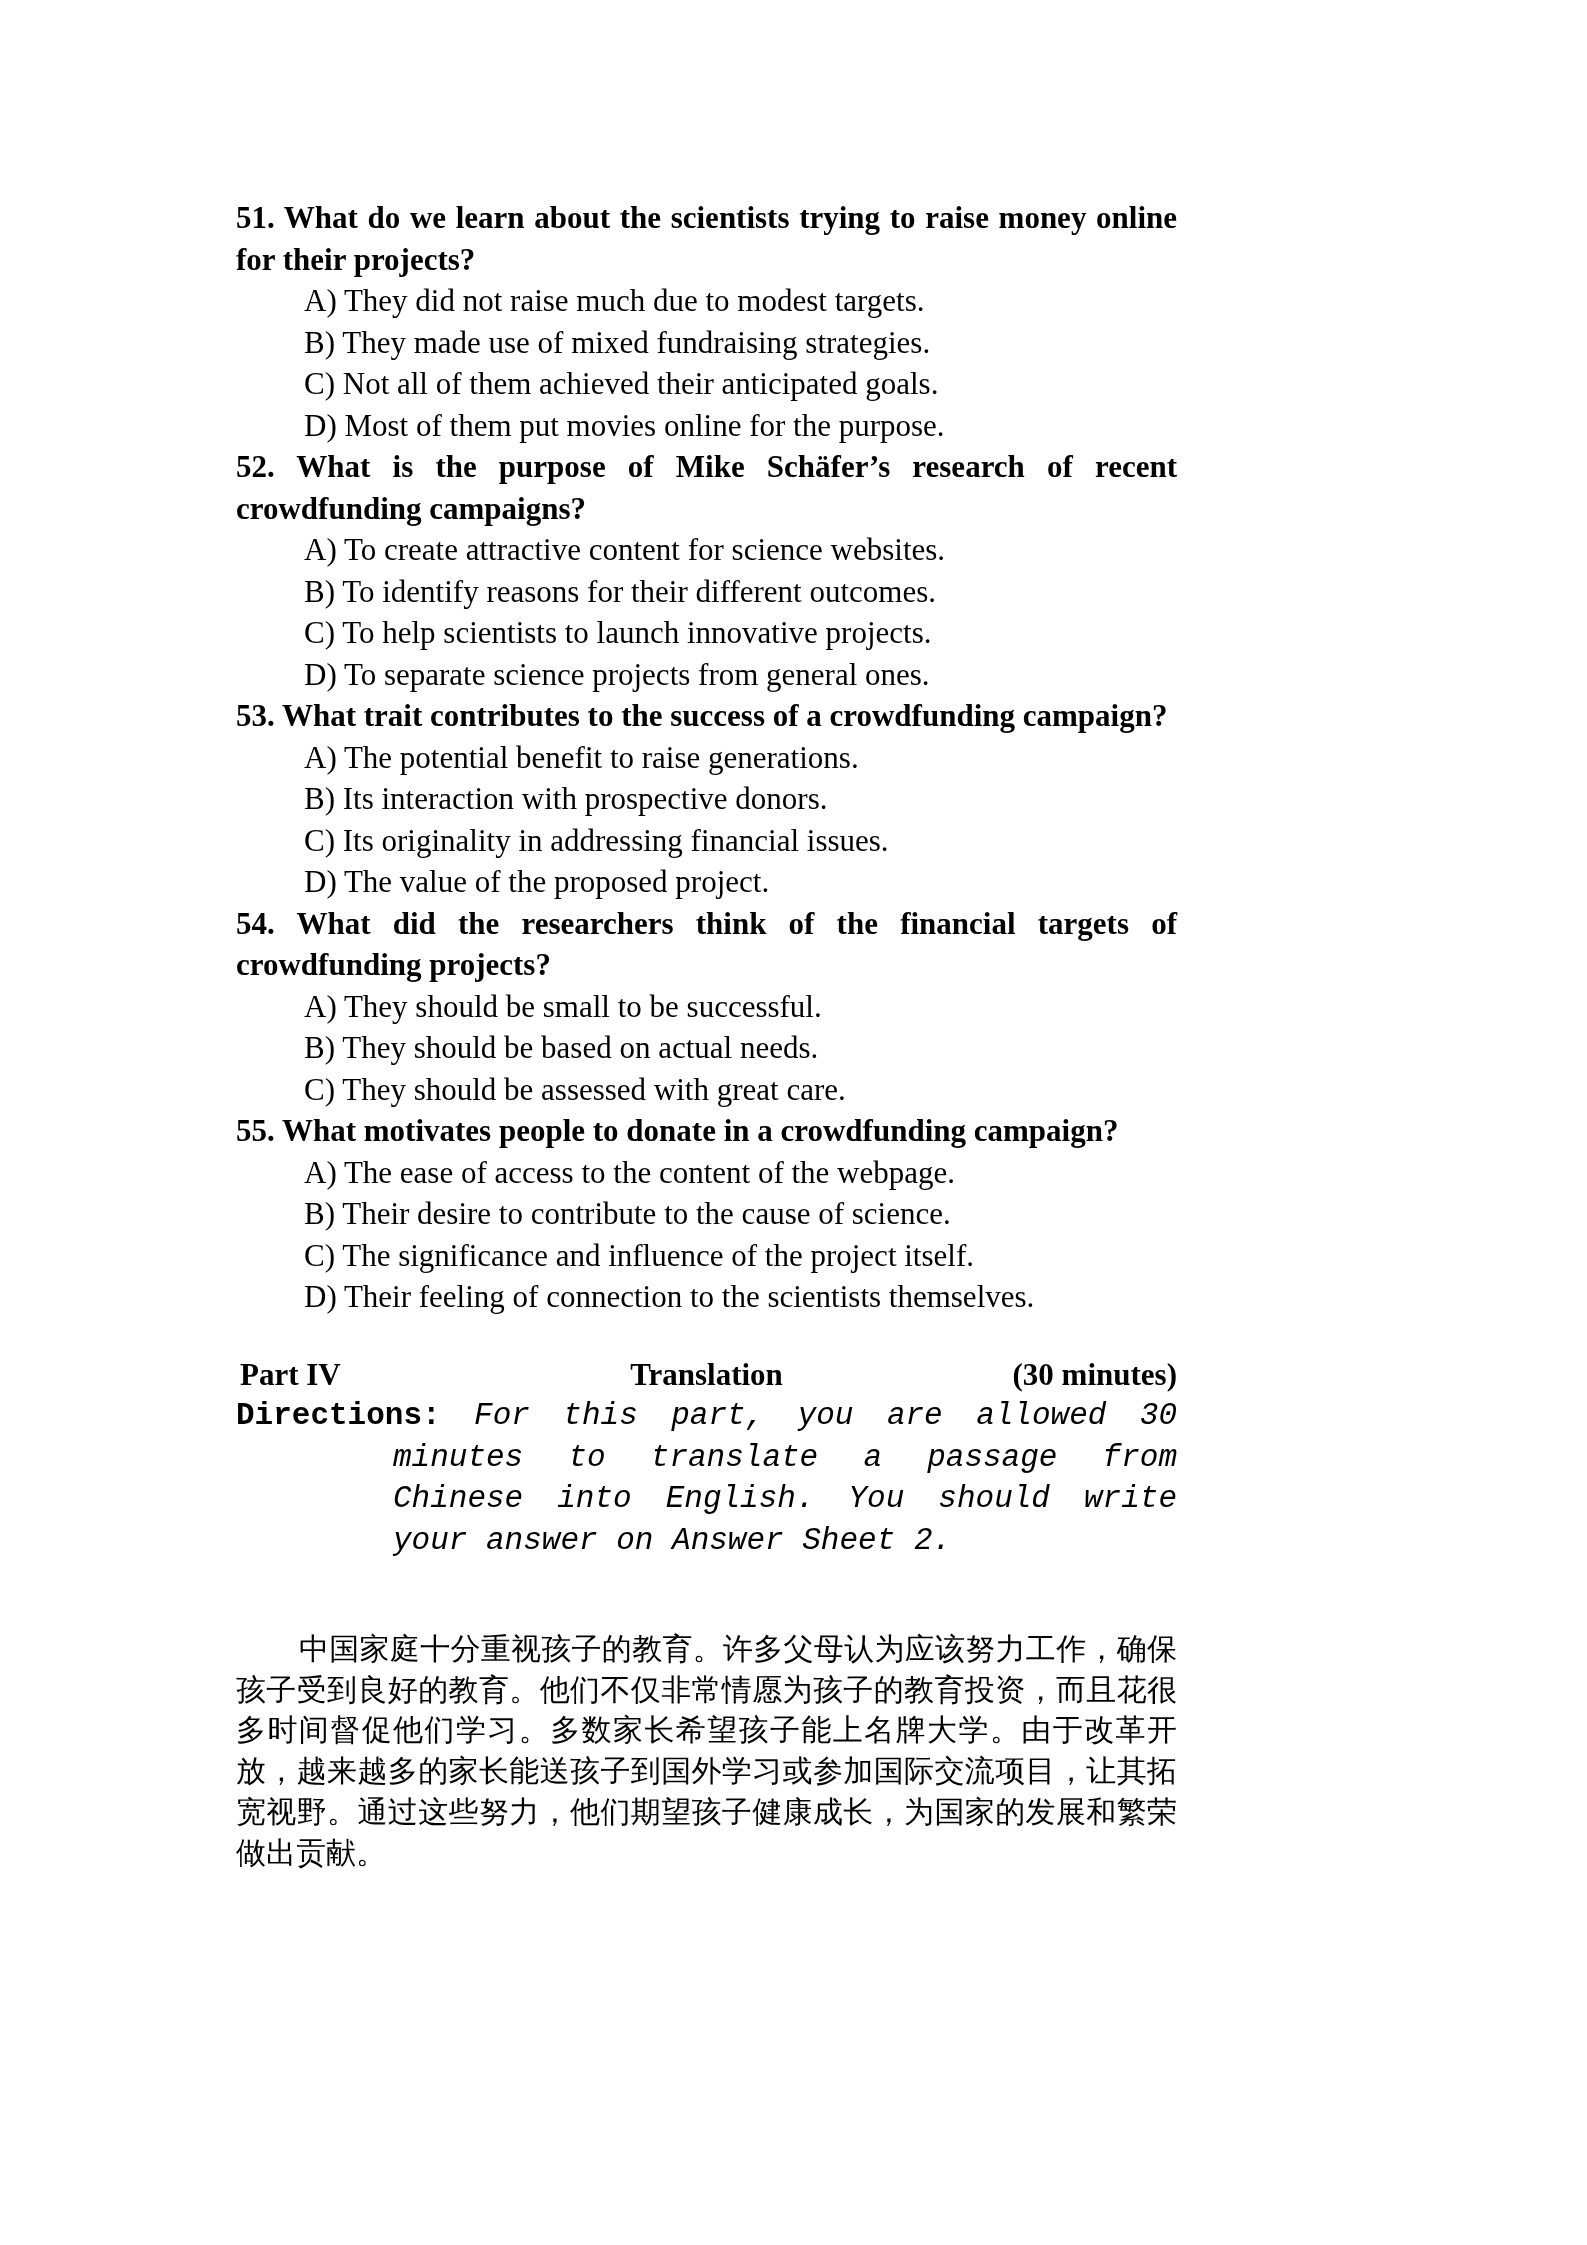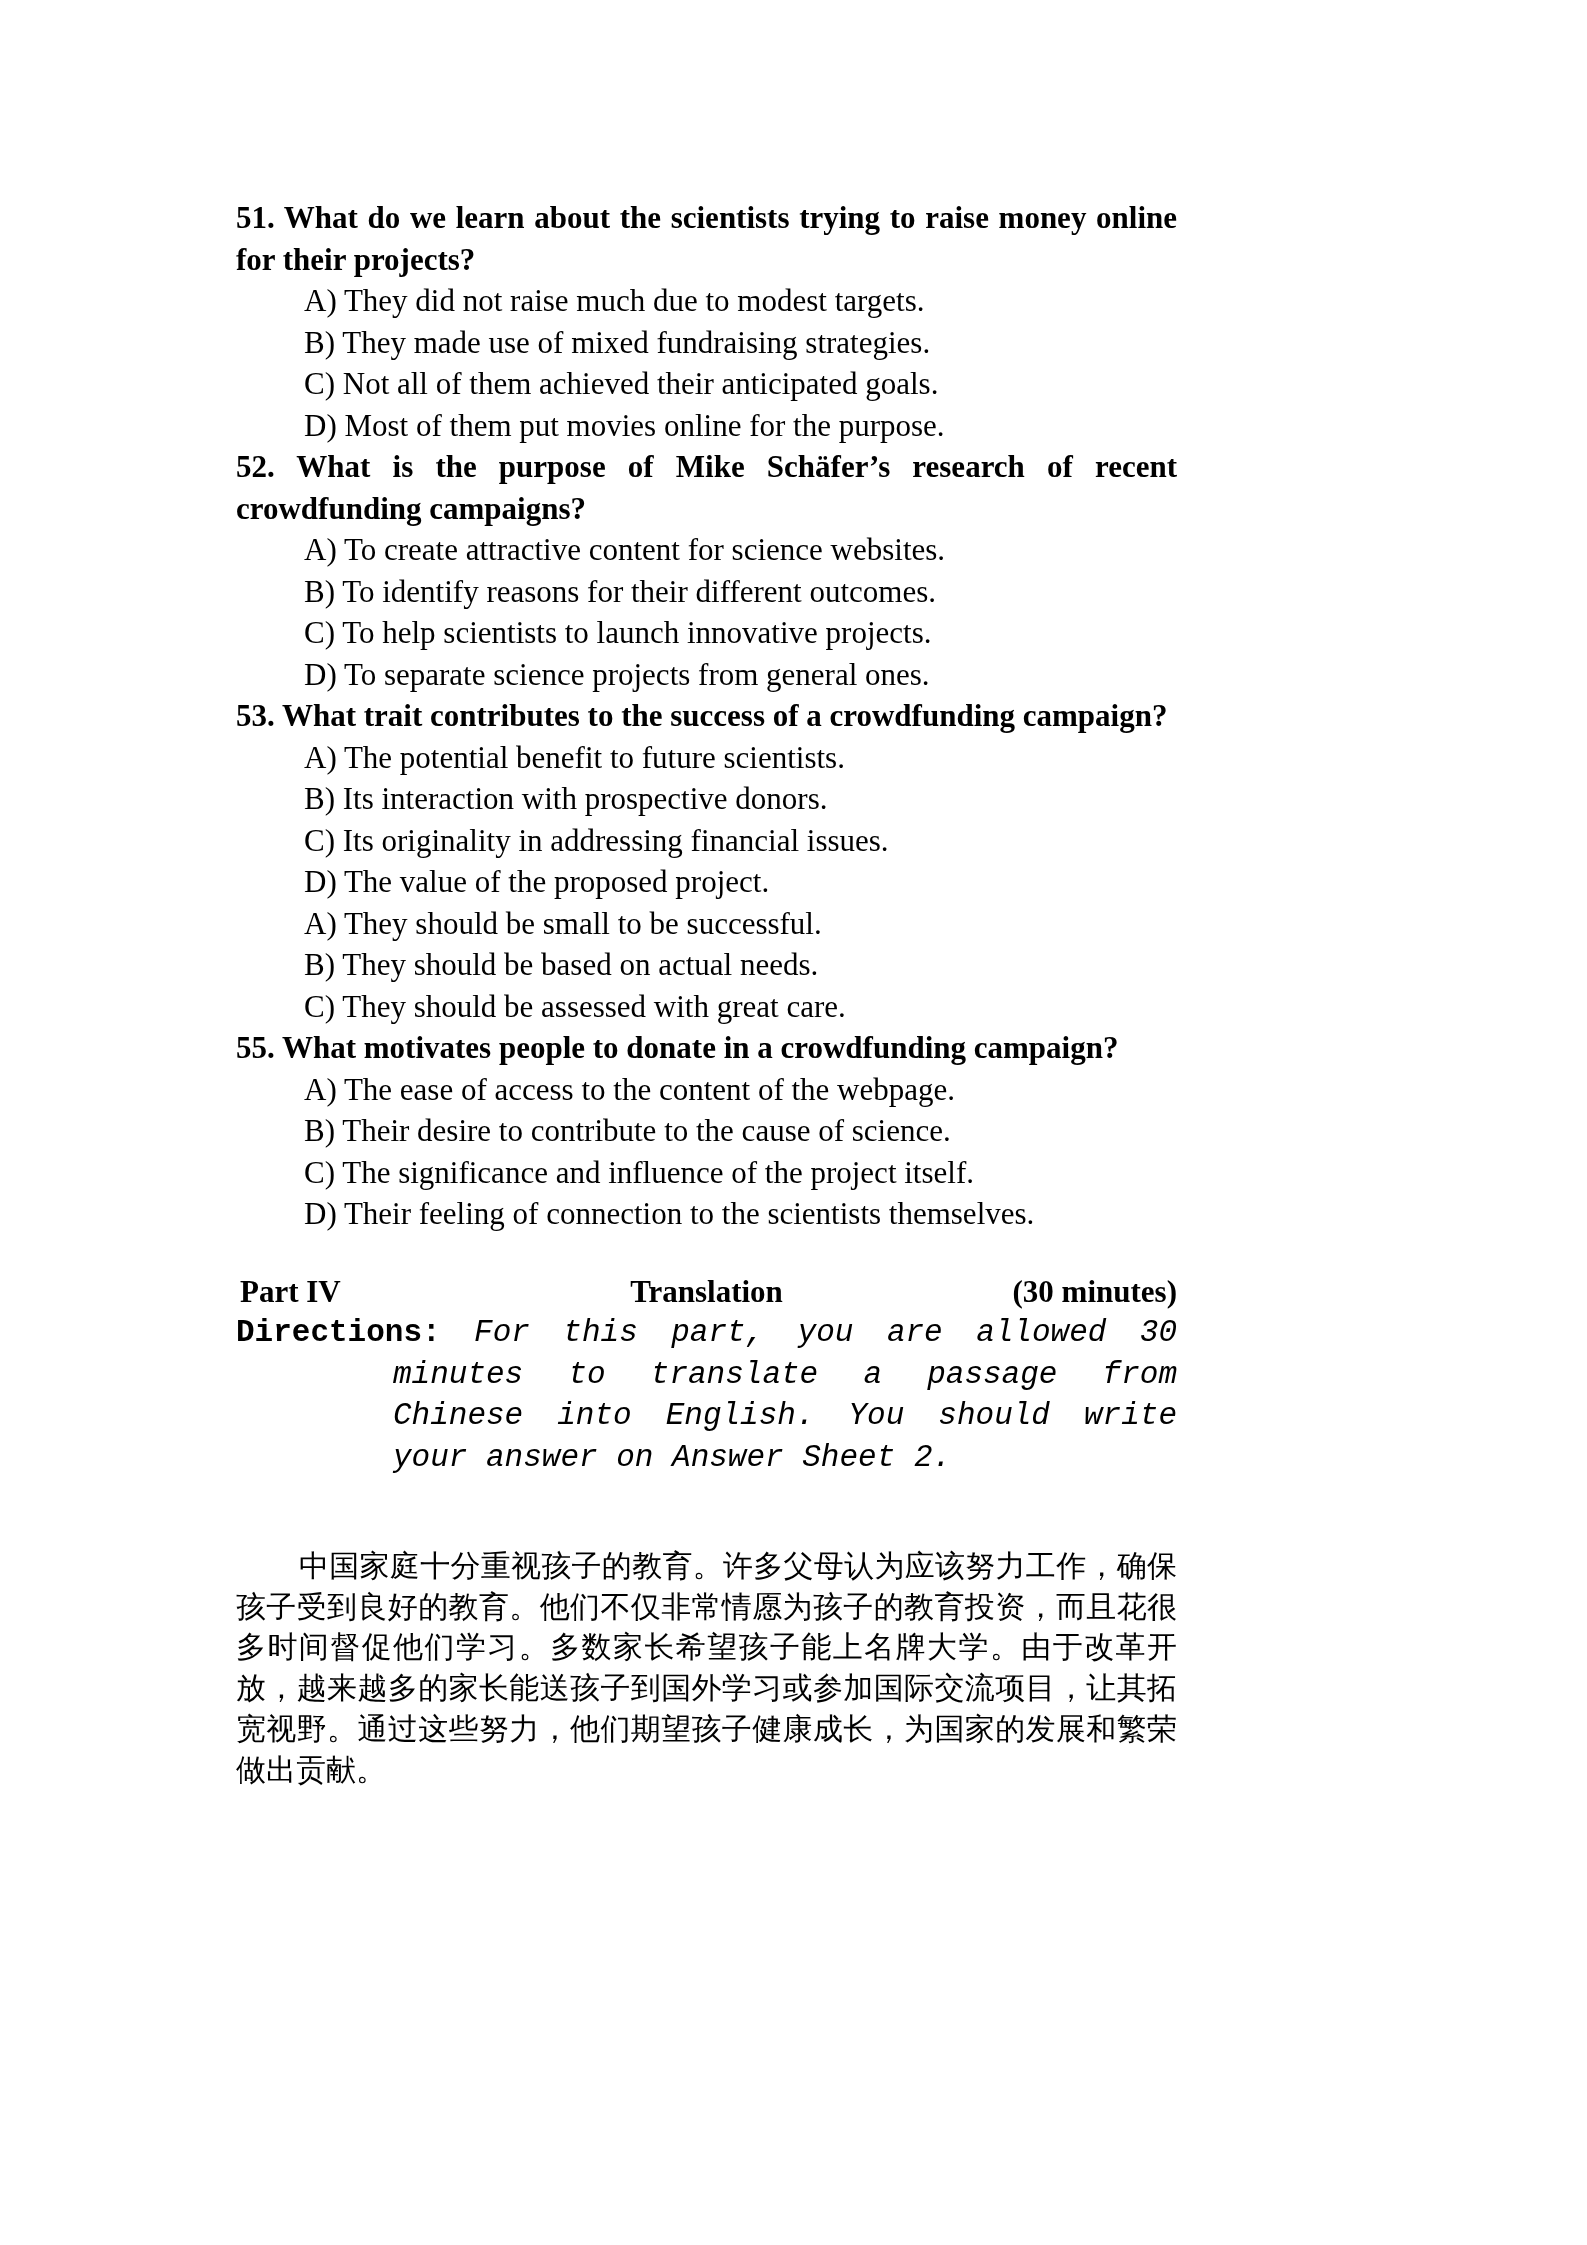--- a/index.html
+++ b/index.html
@@ -95,27 +95,28 @@
   <div>
     <div class="q-text">52. What is the purpose of Mike Schäfer’s research of recent crowdfunding campaigns?</div>
     <div class="option">A) To create attractive content for science websites.</div>
     <div class="option">B) To identify reasons for their different outcomes.</div>
     <div class="option">C) To help scientists to launch innovative projects.</div>
     <div class="option">D) To separate science projects from general ones.</div>
   </div>
 
   <div>
     <div class="q-text">53. What trait contributes to the success of a crowdfunding campaign?</div>
-    <div class="option">A) The potential benefit to future scientists.</div>
+    <div class="option">A) The potential benefit to raise generations.</div>
     <div class="option">B) Its interaction with prospective donors.</div>
     <div class="option">C) Its originality in addressing financial issues.</div>
     <div class="option">D) The value of the proposed project.</div>
   </div>
 
   <div>
+    <div class="q-text">54. What did the researchers think of the financial targets of crowdfunding projects?</div>
     <div class="option">A) They should be small to be successful.</div>
     <div class="option">B) They should be based on actual needs.</div>
     <div class="option">C) They should be assessed with great care.</div>
   </div>
 
   <div>
     <div class="q-text">55. What motivates people to donate in a crowdfunding campaign?</div>
     <div class="option">A) The ease of access to the content of the webpage.</div>
     <div class="option">B) Their desire to contribute to the cause of science.</div>
     <div class="option">C) The significance and influence of the project itself.</div>

